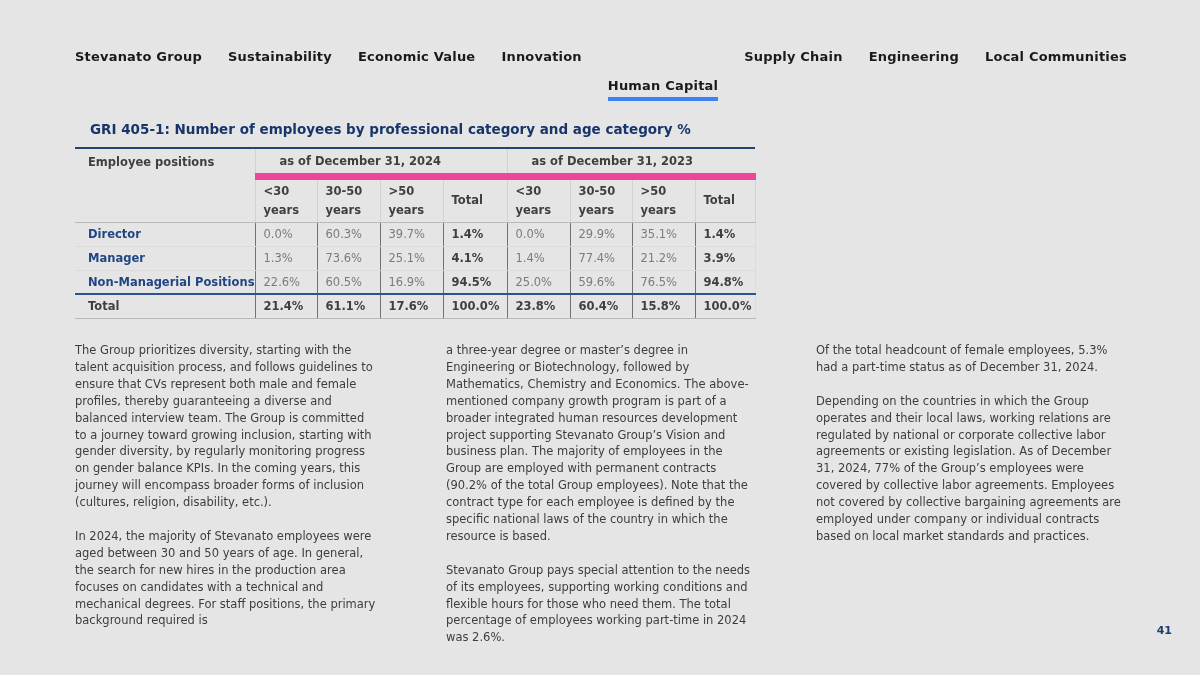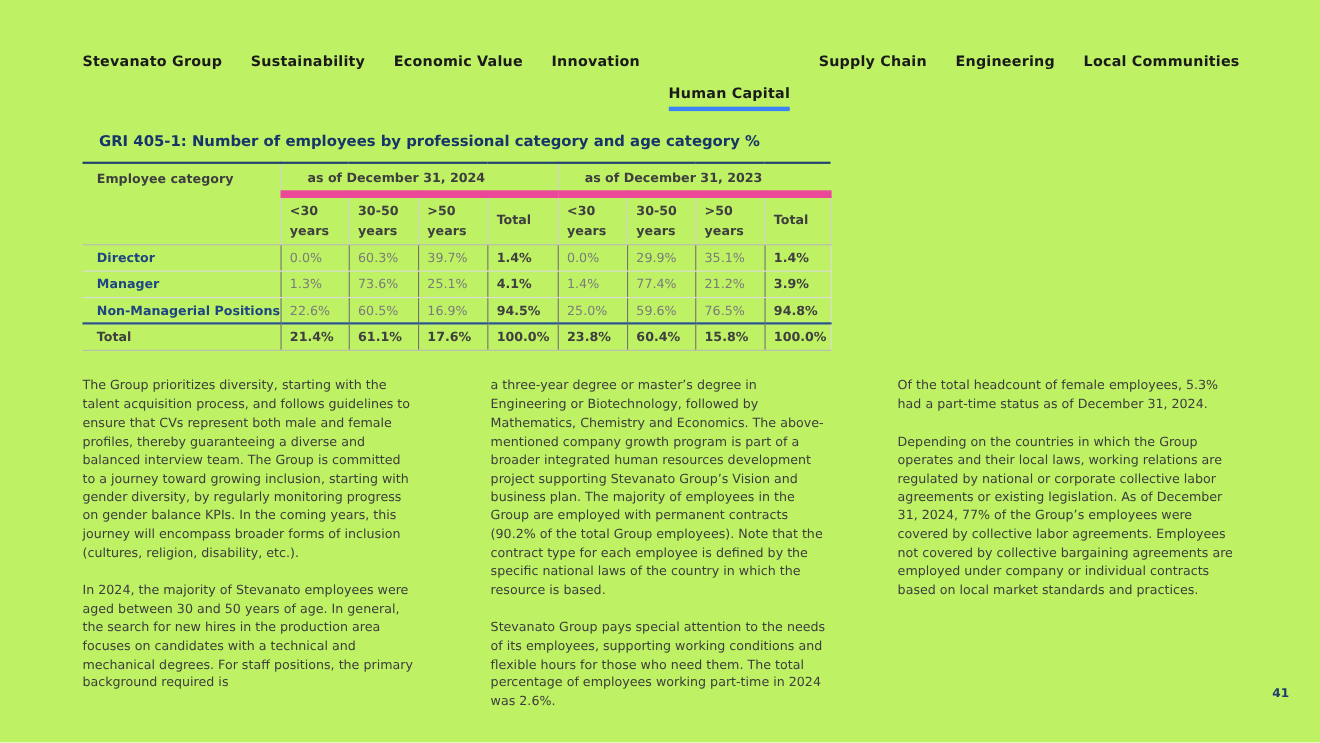--- a/index.html
+++ b/index.html
@@ -1,18 +1,18 @@
 <!DOCTYPE html>
 <html><head>
 <meta charset="utf-8">
 <style>
   * { margin:0; padding:0; box-sizing:border-box; }
   html,body { width:1200px; height:675px; background:#ffffff; overflow:hidden;
               font-family:"DejaVu Sans","Liberation Sans",sans-serif; }
-  .page { position:relative; width:1200px; height:675px; background:#bef264; }
+  .page { position:relative; width:1200px; height:675px; background:#e5e5e5; }
 
   
   .nav { position:absolute; left:75px; top:49px; width:1052px;
          display:flex; justify-content:space-between; align-items:flex-start; }
   .nav-item { font-size:13px; font-weight:700; color:#1a1a1a; letter-spacing:.2px;
               padding-bottom:4px; cursor:pointer; white-space:nowrap; }
   .nav-item.active { border-bottom:4px solid #3b82f6;margin-top:29px; }
 
   
   .table-title { position:absolute; left:90px; top:121px; font-size:13.5px;
@@ -76,21 +76,21 @@
         <col style="width:63px">
         <col style="width:63px">
       <col style="width:64px">
         <col style="width:63px">
         <col style="width:62px">
         <col style="width:63px">
       <col style="width:60px">
     </colgroup>
     <thead>
       <tr>
-        <th class="corner" rowspan="2">Employee category</th>
+        <th class="corner" rowspan="2">Employee positions</th>
         <th class="yeargroup" colspan="4">as of December 31, 2024</th>
         <th class="yeargroup" colspan="4">as of December 31, 2023</th>
       </tr>
       <tr id="agecols-row">
           <th class="agecol">&lt;30
 years</th>
           <th class="agecol">30-50
 years</th>
           <th class="agecol">&gt;50
 years</th>

